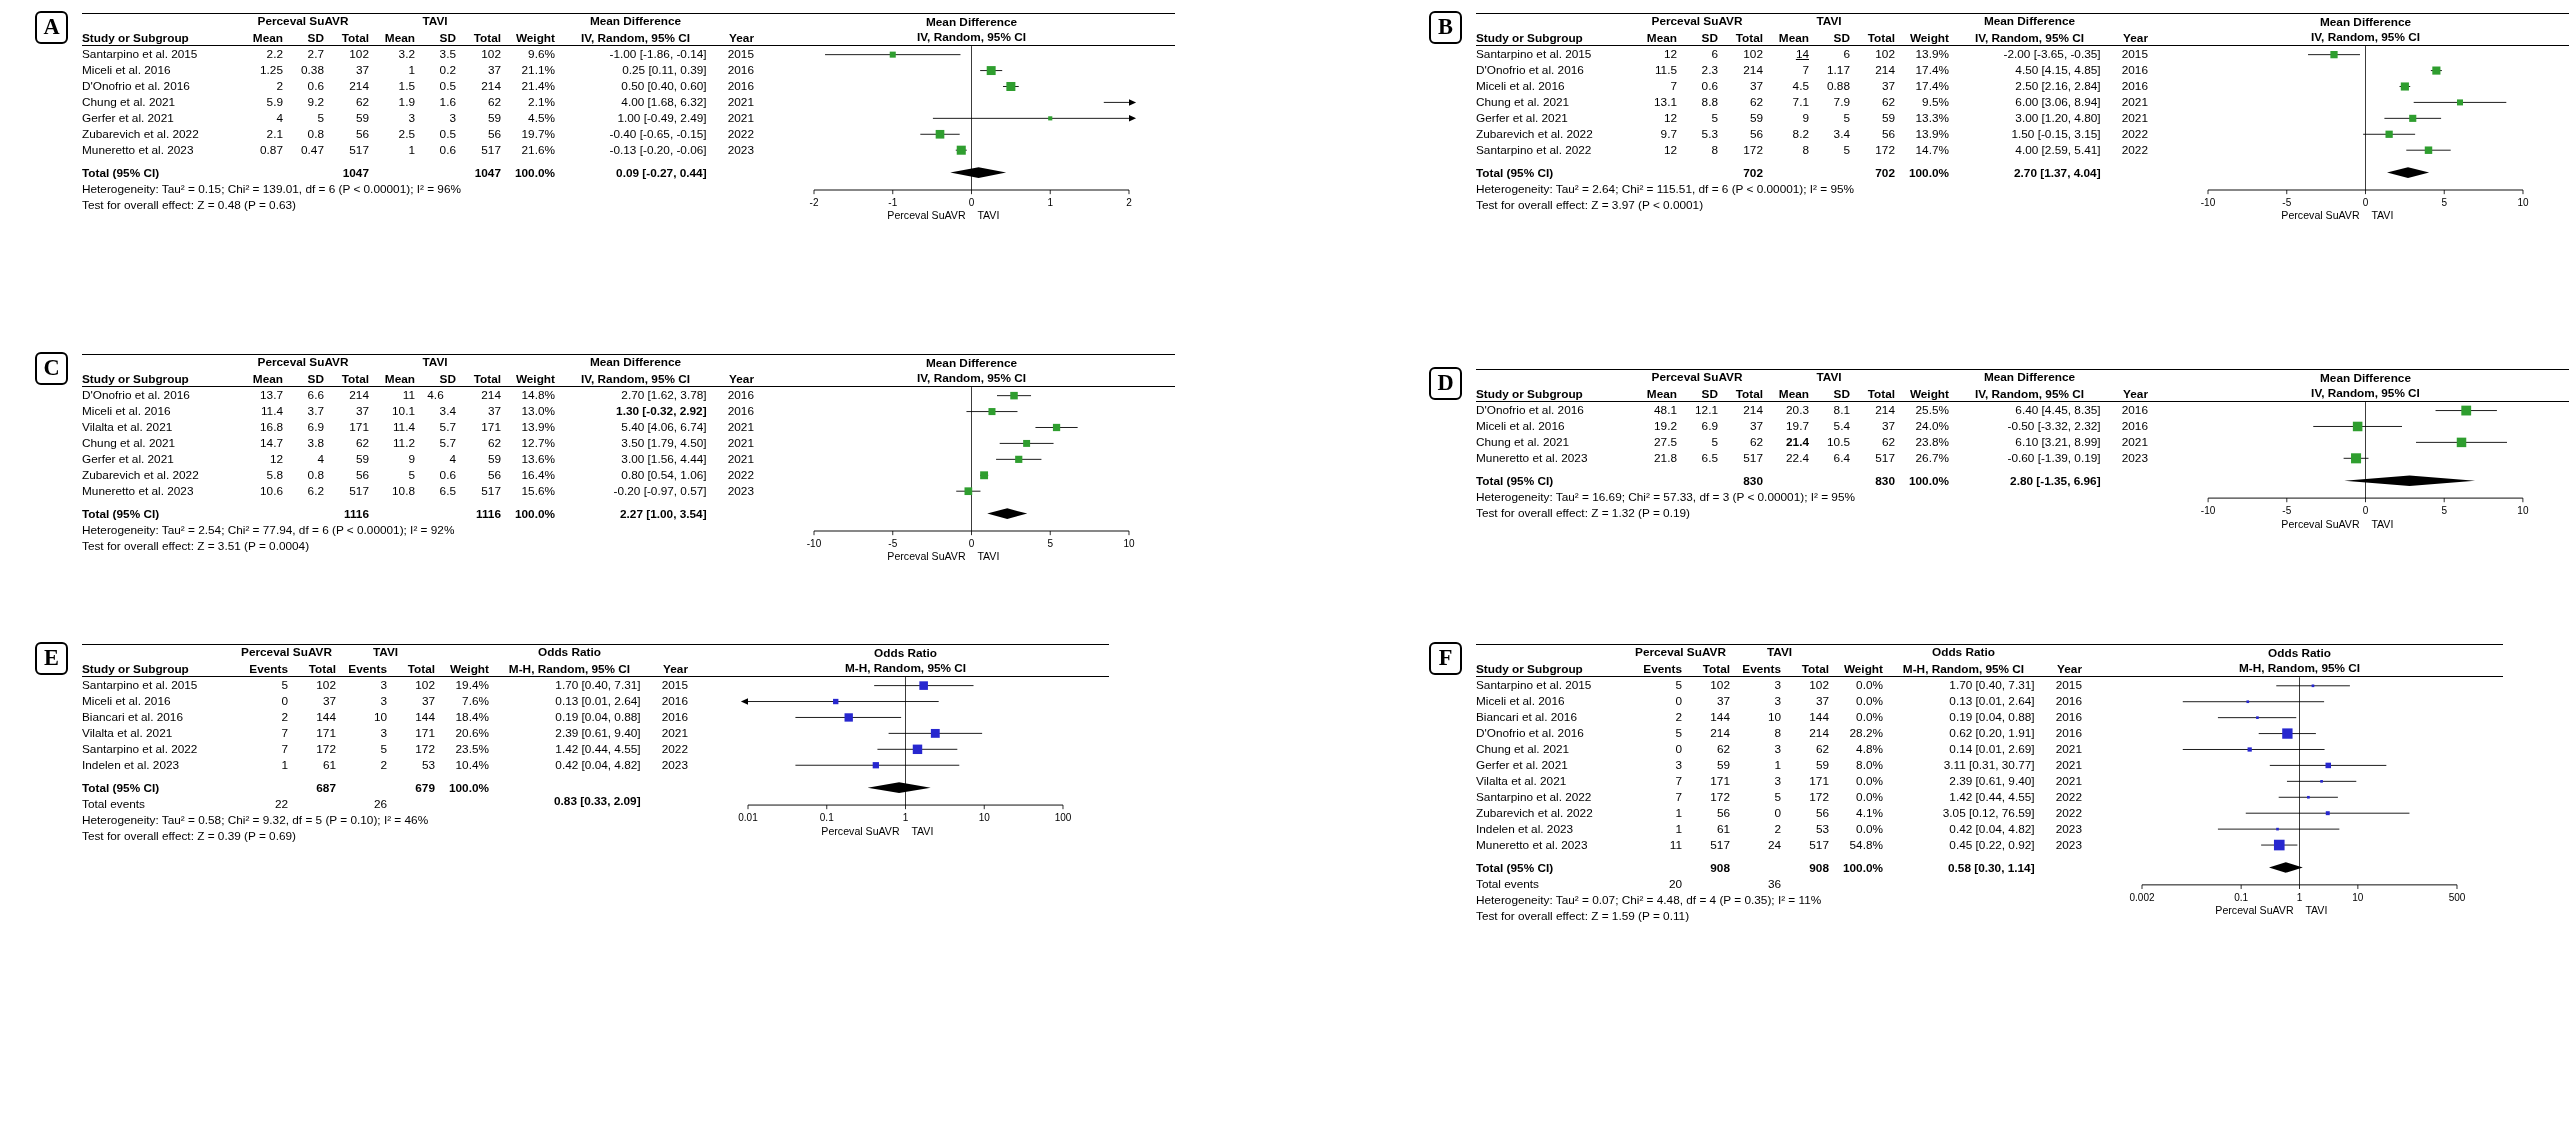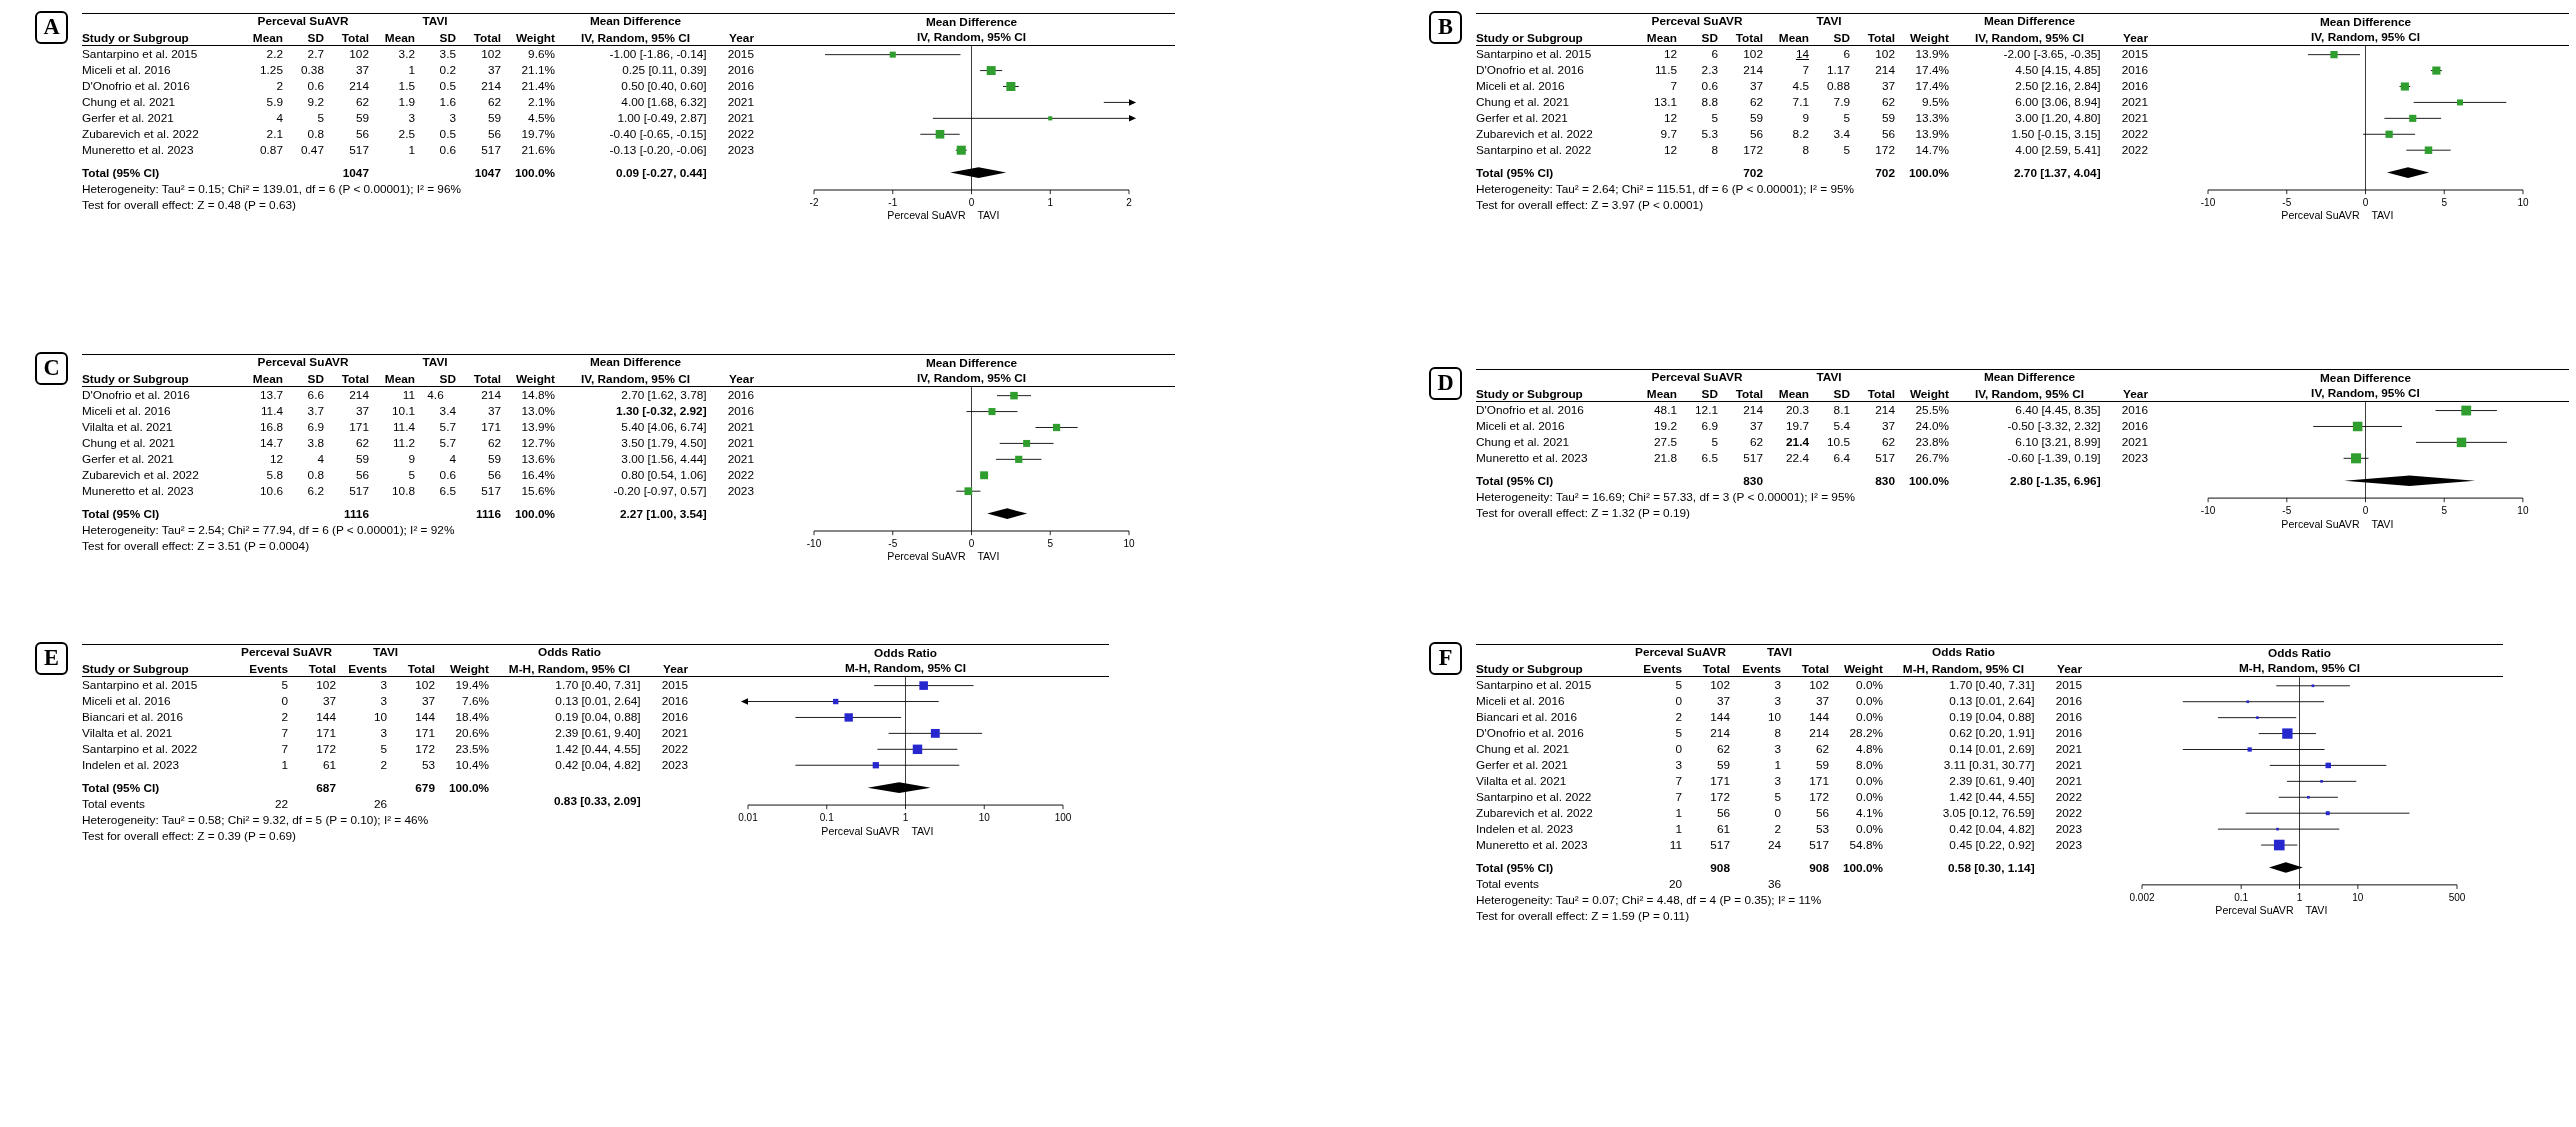--- a/index.html
+++ b/index.html
@@ -103,21 +103,21 @@
         </div>
         <div class="trow">
           <span class="cell" style="width: 155px; text-align: left;">Gerfer et al. 2021</span>
           <span class="cell" style="width: 46px; text-align: right;">4</span>
           <span class="cell" style="width: 41px; text-align: right;">5</span>
           <span class="cell" style="width: 45px; text-align: right;">59</span>
           <span class="cell" style="width: 46px; text-align: right;">3</span>
           <span class="cell" style="width: 41px; text-align: right;">3</span>
           <span class="cell" style="width: 45px; text-align: right;">59</span>
           <span class="cell" style="width: 54px; text-align: right;">4.5%</span>
-          <span class="cell" style="width: 161px; text-align: right; padding-right: 9.4px;">1.00 [-0.49, 2.87]</span>
+          <span class="cell" style="width: 161px; text-align: right; padding-right: 9.4px;">1.00 [-0.49, 2.49]</span>
           <span class="cell" style="width: 38px; text-align: right;">2021</span>
         </div>
         <div class="trow">
           <span class="cell" style="width: 155px; text-align: left;">Zubarevich et al. 2022</span>
           <span class="cell" style="width: 46px; text-align: right;">2.1</span>
           <span class="cell" style="width: 41px; text-align: right;">0.8</span>
           <span class="cell" style="width: 45px; text-align: right;">56</span>
           <span class="cell" style="width: 46px; text-align: right;">2.5</span>
           <span class="cell" style="width: 41px; text-align: right;">0.5</span>
           <span class="cell" style="width: 45px; text-align: right;">56</span>

